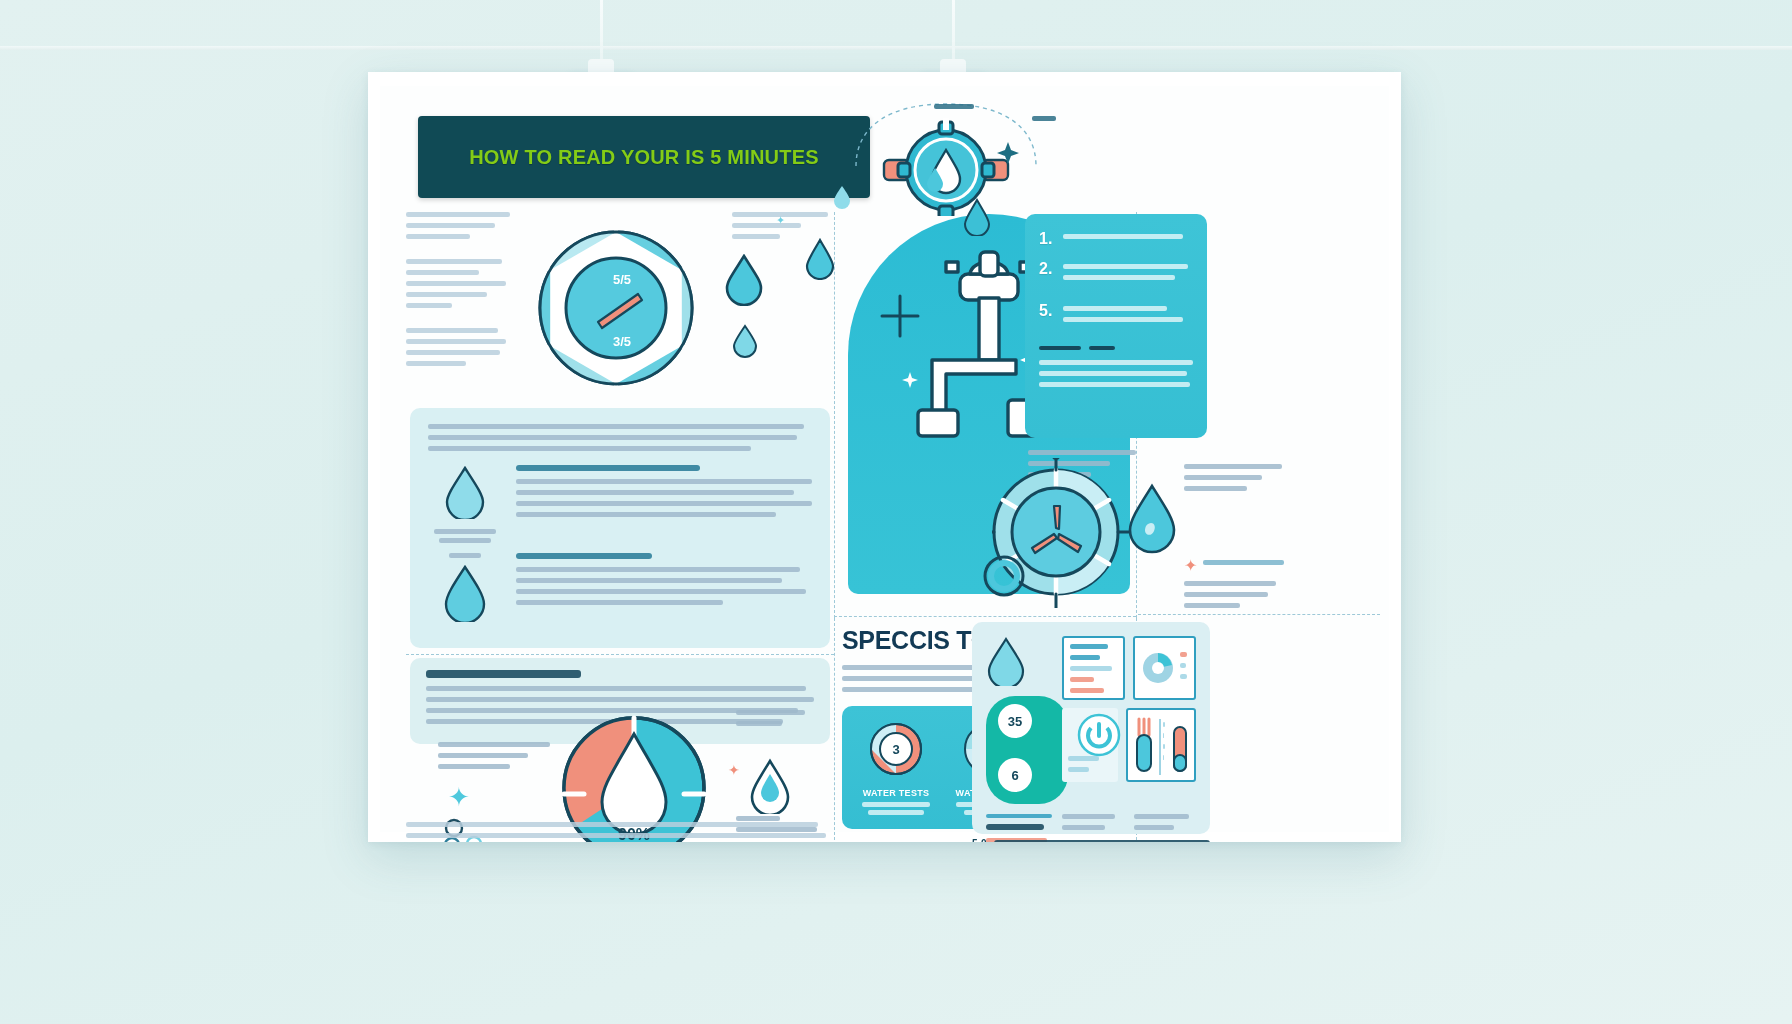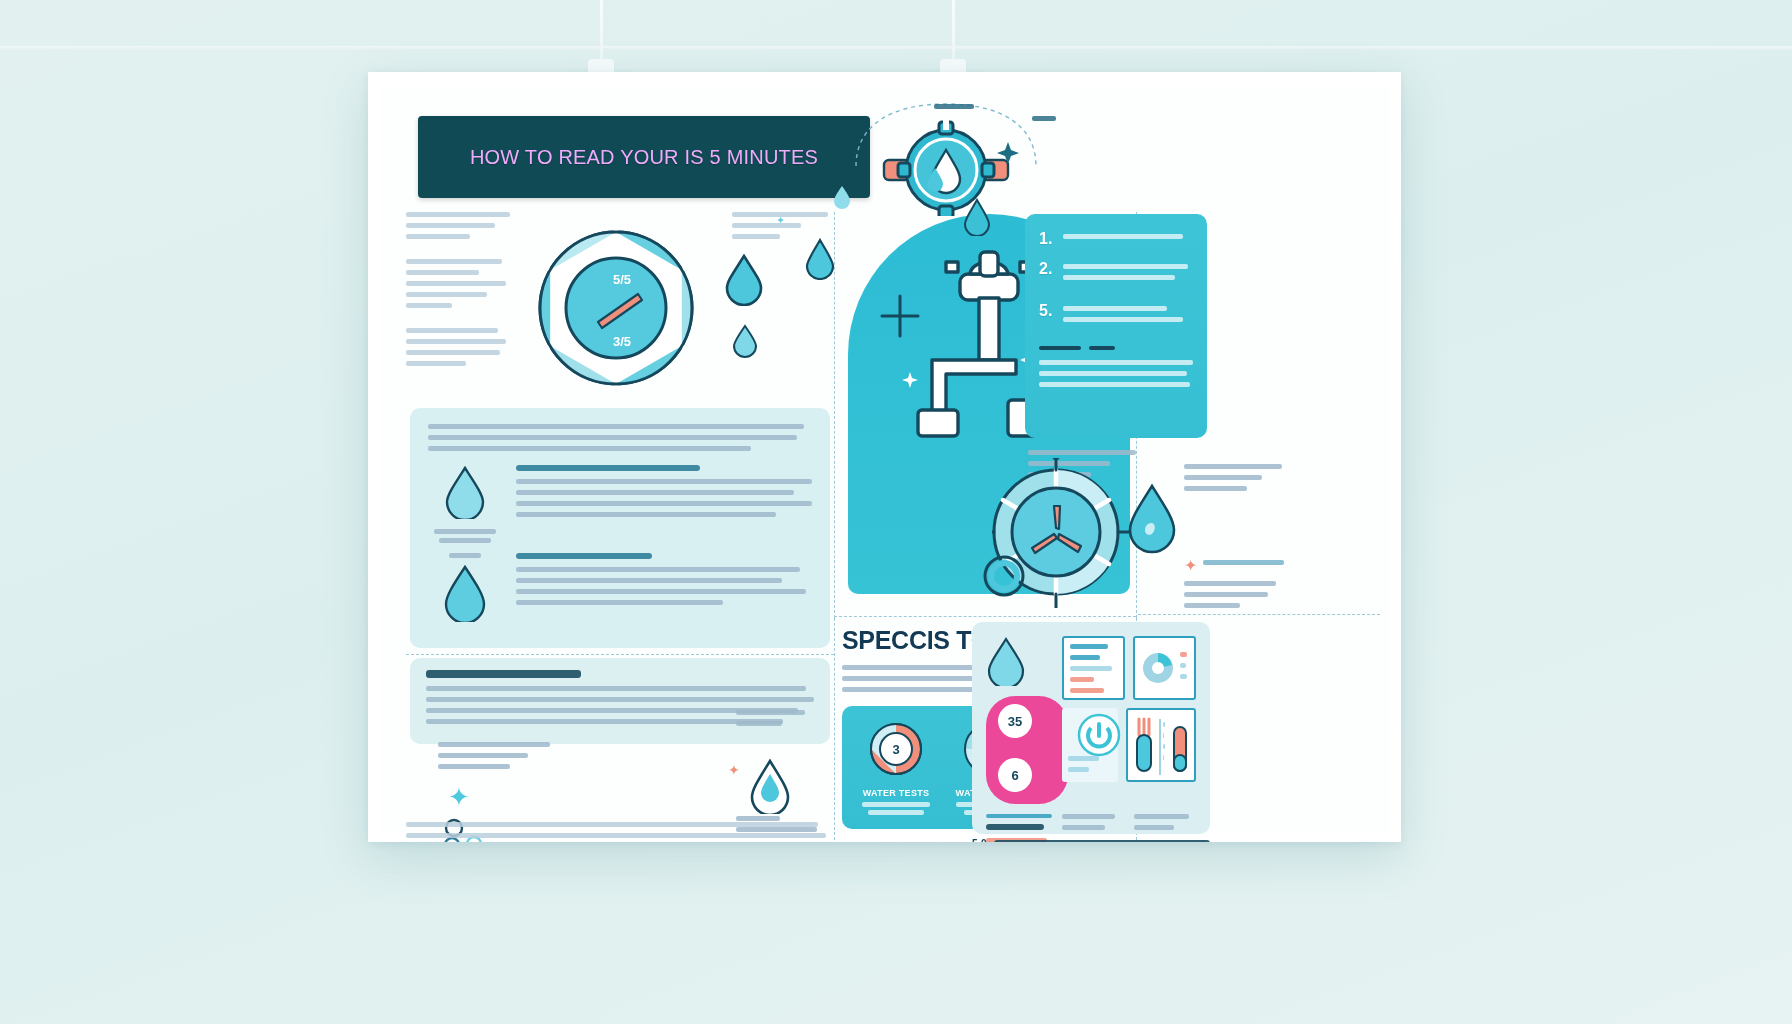--- a/index.html
+++ b/index.html
@@ -35,21 +35,21 @@
 
   
   .banner {
     position:absolute; left:38px; top:30px; width:452px; height:82px;
     background:#104a55; border-radius:4px;
     display:flex; flex-direction:column; justify-content:center; align-items:center;
     padding:0 14px; box-shadow:0 2px 5px rgba(0,0,0,.18);
   }
   .banner .l1 { color:#fff; font-weight:700; font-size:20px; letter-spacing:.2px;
                 white-space:nowrap; line-height:1.12; text-shadow:0 1px 1px rgba(0,0,0,.25); }
-  .banner .l2 { color:#f0abfc; font-weight:400; font-size:20px; letter-spacing:.2px;
+  .banner .l2 { color:#84cc16; font-weight:700; font-size:20px; letter-spacing:.2px;
                 white-space:nowrap; line-height:1.12; text-shadow:0 1px 1px rgba(0,0,0,.25); }
 
   
   .tl { height:5px; border-radius:2px; background:#b9cfdd; margin-bottom:6px; opacity:.85; }
   .tl.d { background:#9fb9cb; }
   .tl.w { background:rgba(255,255,255,.82); }
   .hl { height:8px; border-radius:3px; background:#1d4e63; margin-bottom:8px; opacity:.9; }
 
   .dashed { position:absolute; border:0; border-left:1px dashed #9ec9d8; }
   .dashedh { position:absolute; border-top:1px dashed #9ec9d8; }
@@ -253,20 +253,36 @@
     </div>
     <div style="position:absolute; left:48px; top:116px; color:#4fc9dd; font-size:26px;">✦</div>
     <div style="position:absolute; left:42px; top:152px;">
       <svg width="60" height="34" viewBox="0 0 60 34">
             <circle cx="12" cy="10" r="8" fill="none" stroke="#1d4e63" stroke-width="2.4"></circle>
             <circle cx="10" cy="27" r="7" fill="none" stroke="#2f7f9b" stroke-width="2.4"></circle>
             <circle cx="32" cy="26" r="7" fill="none" stroke="#6fd0e2" stroke-width="2.4"></circle>
           </svg>
     </div>
 
+    <div style="position:absolute; left:144px; top:44px;" class="svgwrap">
+      <svg width="180" height="150" viewBox="0 0 180 150">
+        <g transform="translate(90,78)">
+          <circle r="70" fill="#3dc3d6" stroke="#15485c" stroke-width="3.4"></circle>
+          <path d="M0,0 L0,-70 A70,70 0 0,0 -58,38 Z" fill="#f0907c"></path>
+          <circle r="70" fill="none" stroke="#15485c" stroke-width="3.4"></circle>
+          <g stroke="#ffffff" stroke-width="5" stroke-linecap="round">
+            <line x1="0" y1="-70" x2="0" y2="-50"></line>
+            <line x1="-70" y1="6" x2="-50" y2="6"></line>
+            <line x1="70" y1="6" x2="50" y2="6"></line>
+          </g>
+          <path d="M0,-54 C20,-18 32,-2 32,14 A32,32 0 0,1 -32,14 C-32,-2 -20,-18 0,-54 Z" fill="#ffffff" stroke="#15485c" stroke-width="3"></path>
+          <text x="0" y="52" font-family="Liberation Sans, sans-serif" font-size="16" font-weight="800" fill="#15485c" text-anchor="middle">90%</text>
+        </g>
+      </svg>
+    </div>
 
     <div style="position:absolute; left:336px; top:44px; width:88px;">
       <div class="tl d" style="width:78%"></div>
           <div class="tl d" style="width:52%"></div>
     </div>
     <div style="position:absolute; left:328px; top:96px; color:#f0907c; font-size:14px;">✦</div>
     <div style="position:absolute; left:348px; top:92px;">
       <svg width="44" height="56" viewBox="0 0 44 56">
             <path d="M22,3 C33,21 40,31 40,39 A18,18 0 0,1 4,39 C4,31 11,21 22,3 Z" fill="#ffffff" stroke="#15485c" stroke-width="2.6"></path>
             <path d="M22,16 C28,26 31,31 31,35 A9,9 0 0,1 13,35 C13,31 16,26 22,16 Z" fill="#4cc7dc"></path>
@@ -517,21 +533,21 @@
           <circle cx="24" cy="24" r="13" fill="none" stroke="#4cc7dc" stroke-width="6"></circle>
         </svg>
   </div>
 
   <div class="botcard">
     <div style="display:flex; gap:10px;">
       <div style="width:66px;">
         <svg width="40" height="50" viewBox="0 0 40 50">
               <path d="M20,3 C30,19 37,28 37,35 A17,17 0 0,1 3,35 C3,28 10,19 20,3 Z" fill="#7fd8e7" stroke="#15485c" stroke-width="2.2"></path>
             </svg>
-        <div style="margin-top:6px; width:82px; height:108px; background:#ec4899; border-radius:29px; position:relative;">
+        <div style="margin-top:6px; width:82px; height:108px; background:#14b8a6; border-radius:29px; position:relative;">
           <div style="position:absolute; left:12px; top:8px; width:34px; height:34px; background:#fff; border-radius:50%; display:flex; align-items:center; justify-content:center; font-weight:800; font-size:13px; color:#15485c;">35</div>
           <div style="position:absolute; left:12px; top:62px; width:34px; height:34px; background:#fff; border-radius:50%; display:flex; align-items:center; justify-content:center; font-weight:800; font-size:13px; color:#15485c;">6</div>
         </div>
       </div>
       <div style="flex:1; display:flex; flex-direction:column; gap:8px;">
         <div style="display:flex; gap:8px;">
           <div style="flex:1; height:64px; background:#fff; border:2px solid #2f9fc0; border-radius:3px; padding:6px;">
             <div class="tl" style="width:80%; background:#2f9fc0"></div>
             <div class="tl" style="width:64%; background:#2f9fc0"></div>
             <div class="tl" style="width:90%; background:#9fd4e4"></div>

